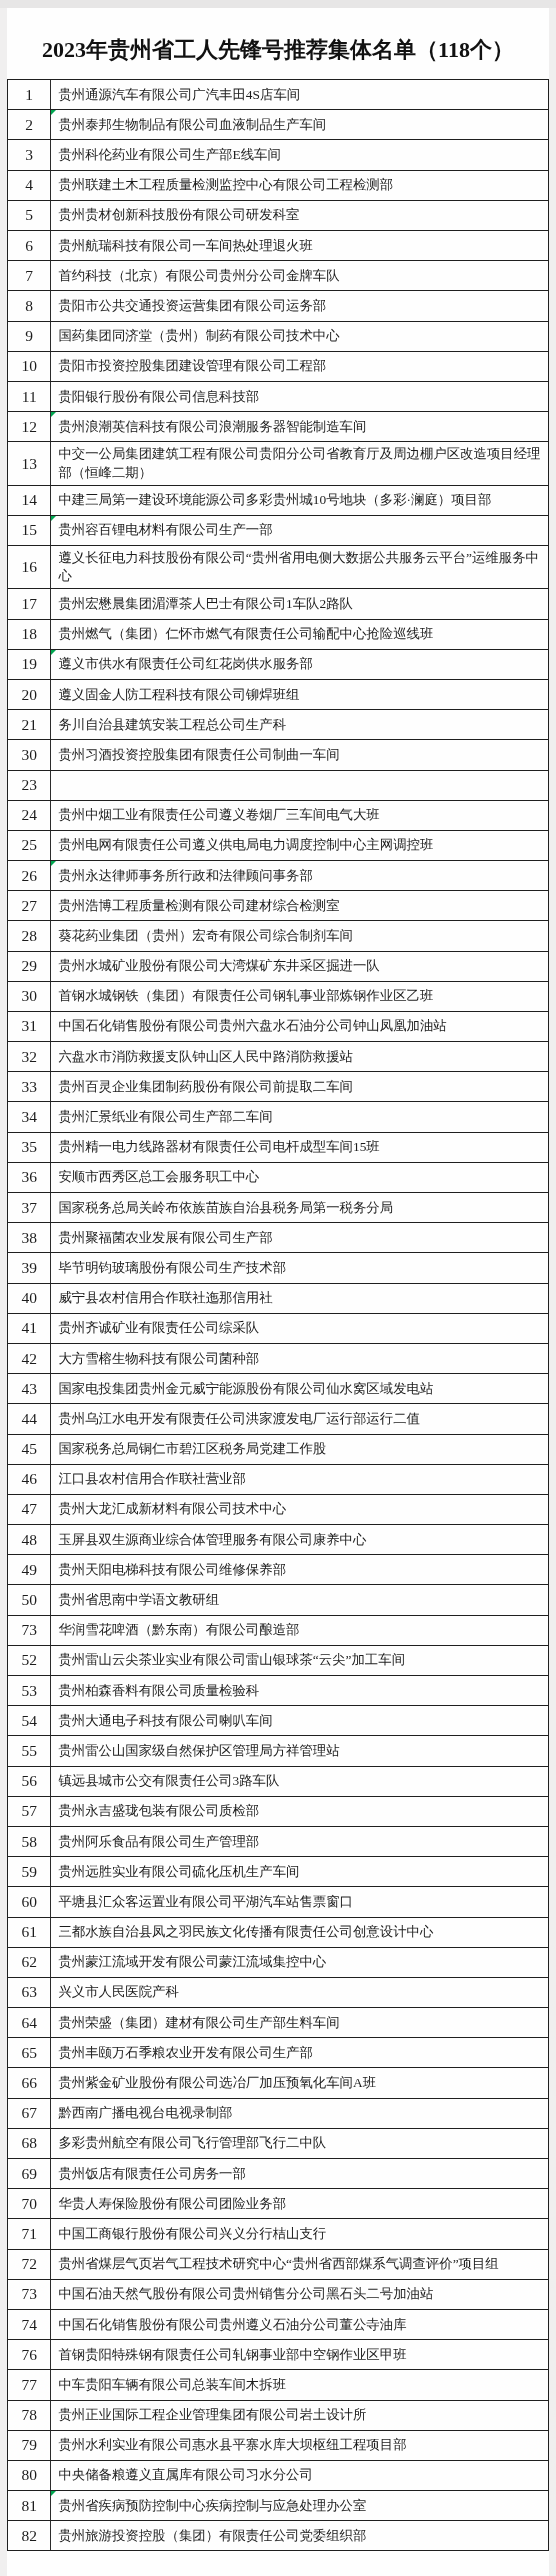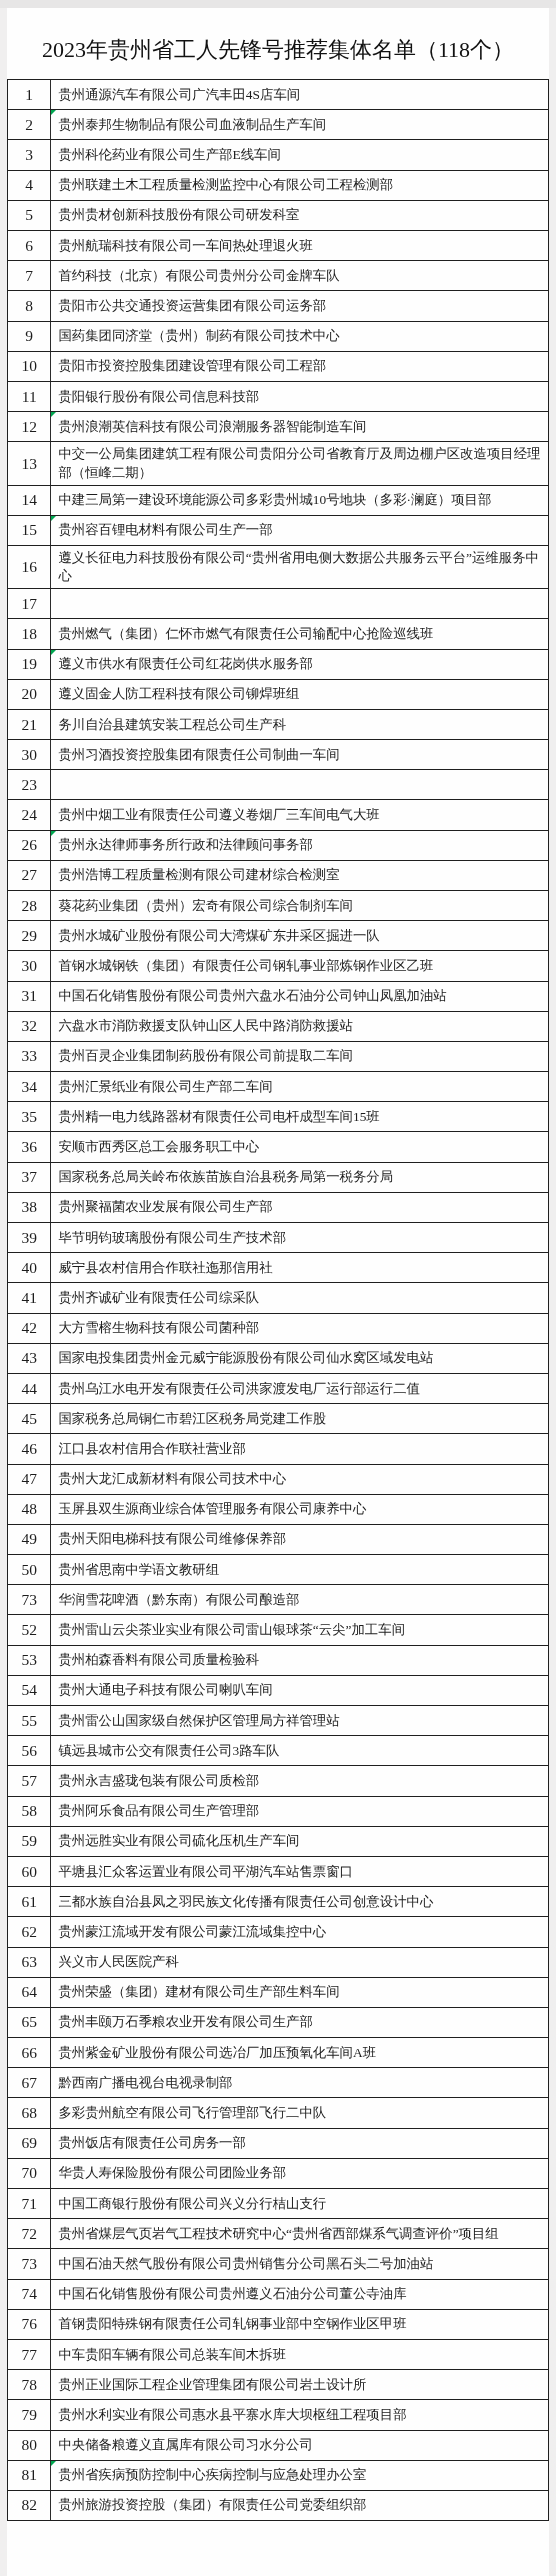--- a/index.html
+++ b/index.html
@@ -23,21 +23,21 @@
   .sheet {
     margin: 0 7.2px;
     background: #fefefe;
     min-height: 3684px;
   }
   .title {
     margin: 0;
     padding: 29px 4.1px 15.5px 4.1px;
     text-align: center;
     font-size: 22px;
-    font-weight: normal;
+    font-weight: bold;
     color: #111;
     letter-spacing: 0px;
     line-height: 1.2;
   }
   .table {
     border: 1px solid #1f1f1f;
     border-bottom: none;
   }
   .row {
     display: flex;
@@ -141,20 +141,21 @@
         <div class="row">
           <div class="cell num">15</div>
           <div class="cell name">贵州容百锂电材料有限公司生产一部<span class="corner" style="border-top-color: rgb(0, 166, 80);"></span></div>
         </div>
         <div class="row">
           <div class="cell num">16</div>
           <div class="cell name">遵义长征电力科技股份有限公司“贵州省用电侧大数据公共服务云平台”运维服务中心</div>
         </div>
         <div class="row">
           <div class="cell num">17</div>
+          <div class="cell name">贵州宏懋晨集团湄潭茶人巴士有限公司1车队2路队</div>
         </div>
         <div class="row">
           <div class="cell num">18</div>
           <div class="cell name">贵州燃气（集团）仁怀市燃气有限责任公司输配中心抢险巡线班</div>
         </div>
         <div class="row">
           <div class="cell num">19</div>
           <div class="cell name">遵义市供水有限责任公司红花岗供水服务部<span class="corner" style="border-top-color: rgb(0, 166, 80);"></span></div>
         </div>
         <div class="row">
@@ -168,20 +169,24 @@
         <div class="row">
           <div class="cell num">30</div>
           <div class="cell name">贵州习酒投资控股集团有限责任公司制曲一车间</div>
         </div>
         <div class="row">
           <div class="cell num">23</div>
         </div>
         <div class="row">
           <div class="cell num">24</div>
           <div class="cell name">贵州中烟工业有限责任公司遵义卷烟厂三车间电气大班</div>
+        </div>
+        <div class="row">
+          <div class="cell num">25</div>
+          <div class="cell name">贵州电网有限责任公司遵义供电局电力调度控制中心主网调控班</div>
         </div>
         <div class="row">
           <div class="cell num">26</div>
           <div class="cell name">贵州永达律师事务所行政和法律顾问事务部<span class="corner" style="border-top-color: rgb(0, 166, 80);"></span></div>
         </div>
         <div class="row">
           <div class="cell num">27</div>
           <div class="cell name">贵州浩博工程质量检测有限公司建材综合检测室</div>
         </div>
         <div class="row">

